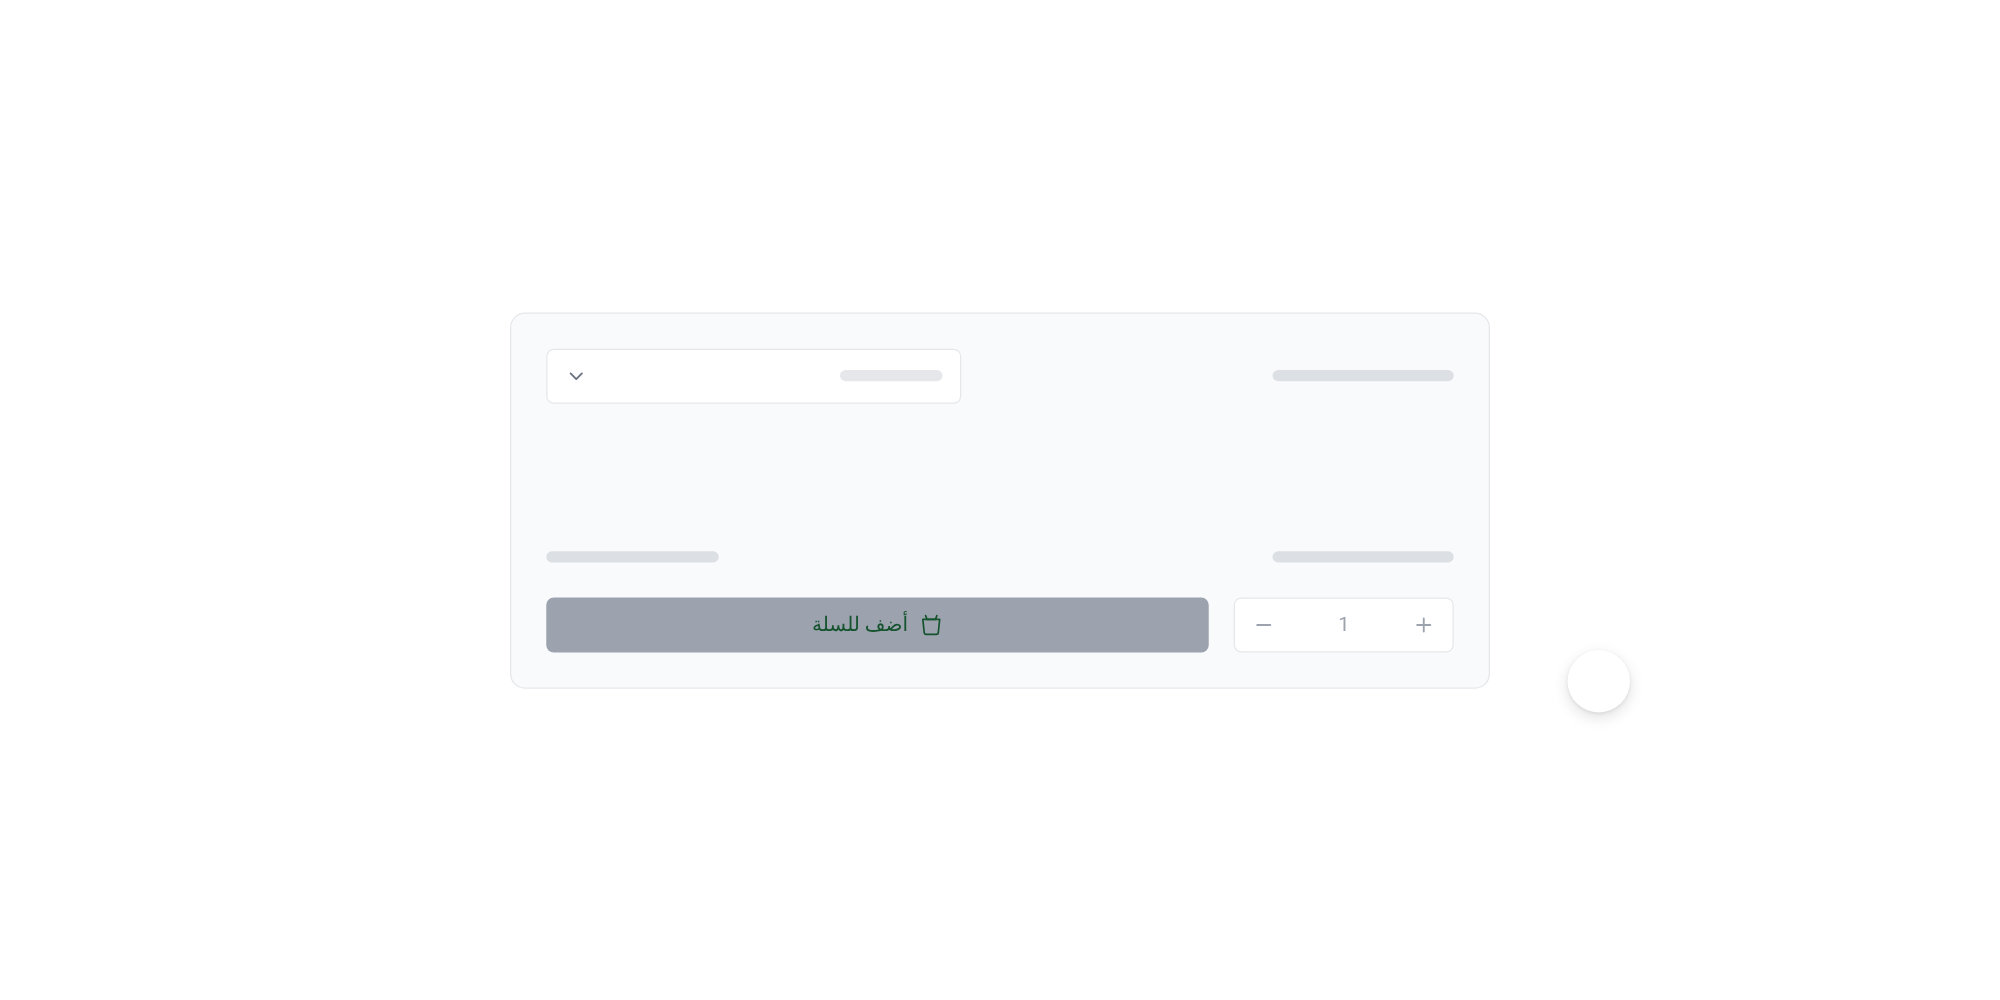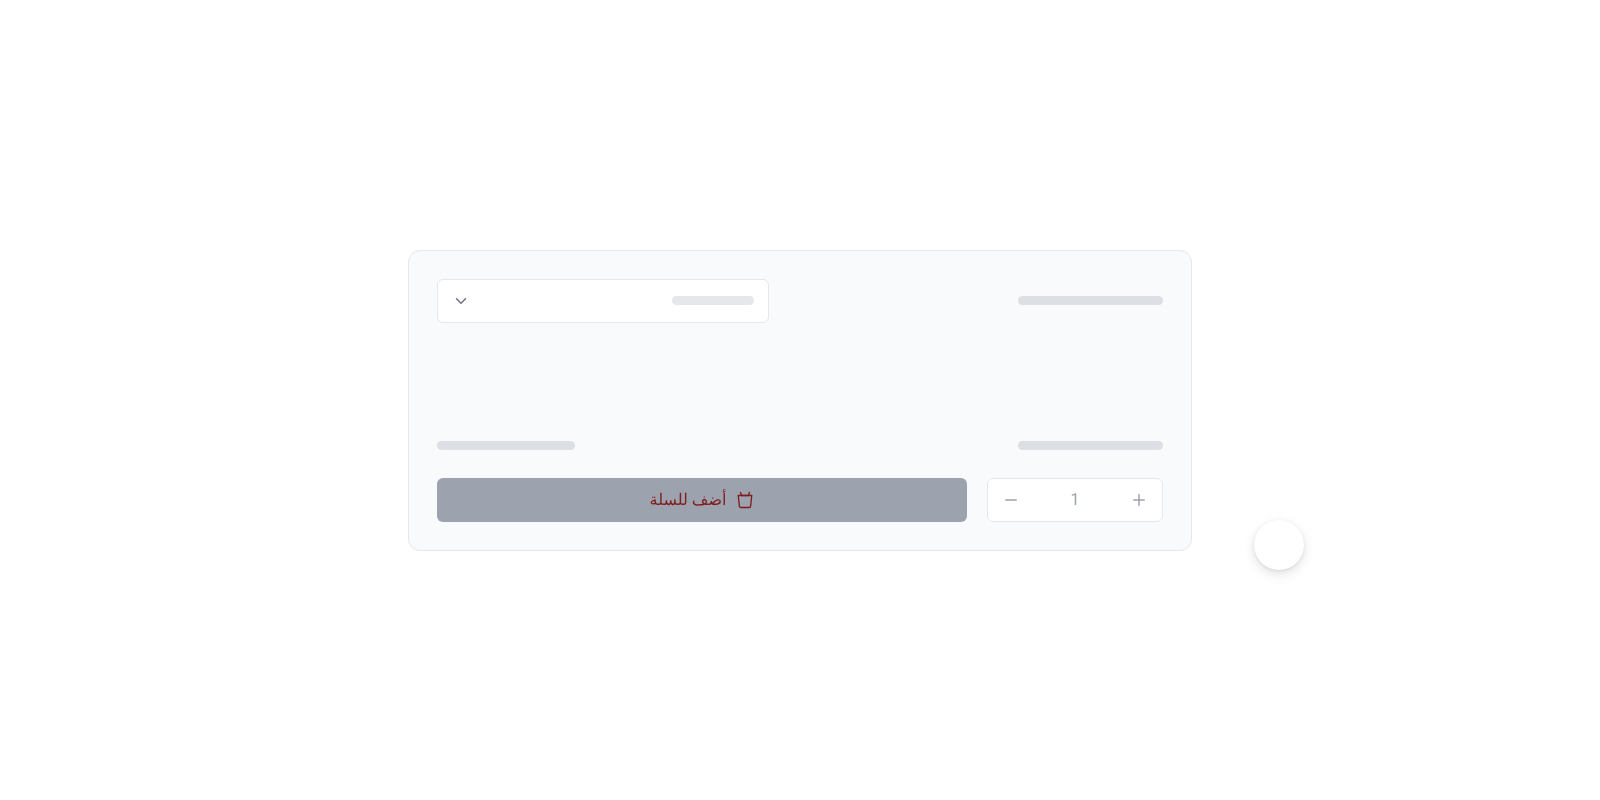--- a/index.html
+++ b/index.html
@@ -50,21 +50,21 @@
     padding:0 14px;
     color:#9ca3af;
   }
   .qty .btn-icn{width:18px;height:18px;display:flex;align-items:center;justify-content:center;color:#9ca3af;cursor:pointer}
   .qty .val{color:#9ca3af;font-size:16px}
 
   .add-btn{
     flex:1;height:44px;
     background:#9ca3af;
     border:none;border-radius:6px;
-    color:#7f1d1d;font-size:16px;
+    color:#14532d;font-size:16px;
     display:flex;align-items:center;justify-content:center;gap:10px;
     cursor:pointer;
   }
   .add-btn .icn{width:18px;height:18px}
 
   .floating-dot{
     position:absolute;
     left:1254px; top:520px;
     width:50px;height:50px;border-radius:50%;
     background:#ffffff;

